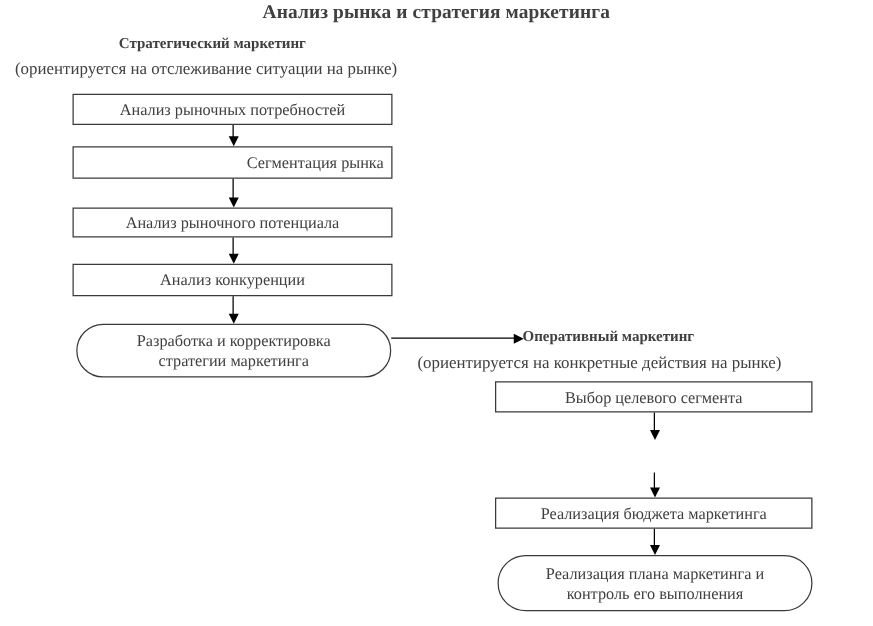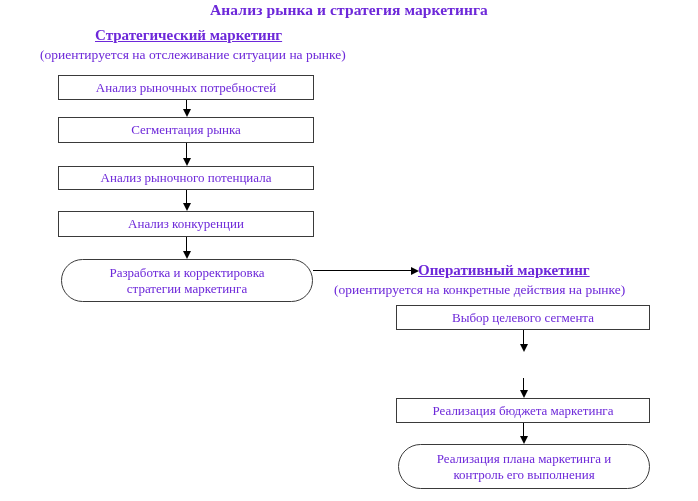--- a/index.html
+++ b/index.html
@@ -8,49 +8,48 @@
     padding: 0;
     background: #ffffff;
   }
   #canvas {
     position: relative;
     width: 698px;
     height: 501px;
     background: #ffffff;
     overflow: hidden;
     font-family: "Liberation Serif", "DejaVu Serif", serif;
-    color: #6d28d9;
+    color: #404040;
   }
 
   
   .main-title {
     position: absolute;
     left: 0;
     top: 1px;
     width: 698px;
     text-align: center;
     font-size: 15.5px;
     font-weight: bold;
     letter-spacing: 0.1px;
   }
   .col-head {
     position: absolute;
-    font-size: 15px;
+    font-size: 12px;
     font-weight: bold;
     white-space: nowrap;
-    text-decoration: underline;
   }
   .col-sub {
     position: absolute;
     font-size: 13.5px;
     font-weight: normal;
     white-space: nowrap;
   }
   #strategic-head { left: 95px;  top: 27px; }
-  #strategic-sub  { left: 12px;  top: 47px; margin-left: 28px; }
+  #strategic-sub  { left: 12px;  top: 47px; }
   #operative-head { left: 418px; top: 262px; }
   #operative-sub  { left: 334px; top: 282px; }
 
   
   .node {
     position: absolute;
     box-sizing: border-box;
     border: 1px solid #3a3a3a;
     background: #ffffff;
     display: flex;
@@ -69,21 +68,21 @@
     width: 100%;
     white-space: pre-line;
   }
 
   
   .col-left  { left: 58px;  width: 256px; }
   
   .col-right { left: 396px; width: 254px; }
 
   #node-needs      { top: 75px;  height: 25px; }
-  #node-segment    { top: 117px; height: 26px; }
+  #node-segment    { top: 117px; height: 26px; text-align: right; }
   #node-potential  { top: 166px; height: 24px; }
   #node-competition{ top: 211px; height: 26px; }
   #node-strategy   { top: 259px; height: 43px; left: 61px; width: 252px; }
 
   #node-target     { top: 305px; height: 25px; }
   #node-plan       { top: 352px; height: 26px; }
   #node-budget     { top: 398px; height: 25px; }
   #node-implement  { top: 444px; height: 45px; left: 398px; width: 252px; }
 
   

